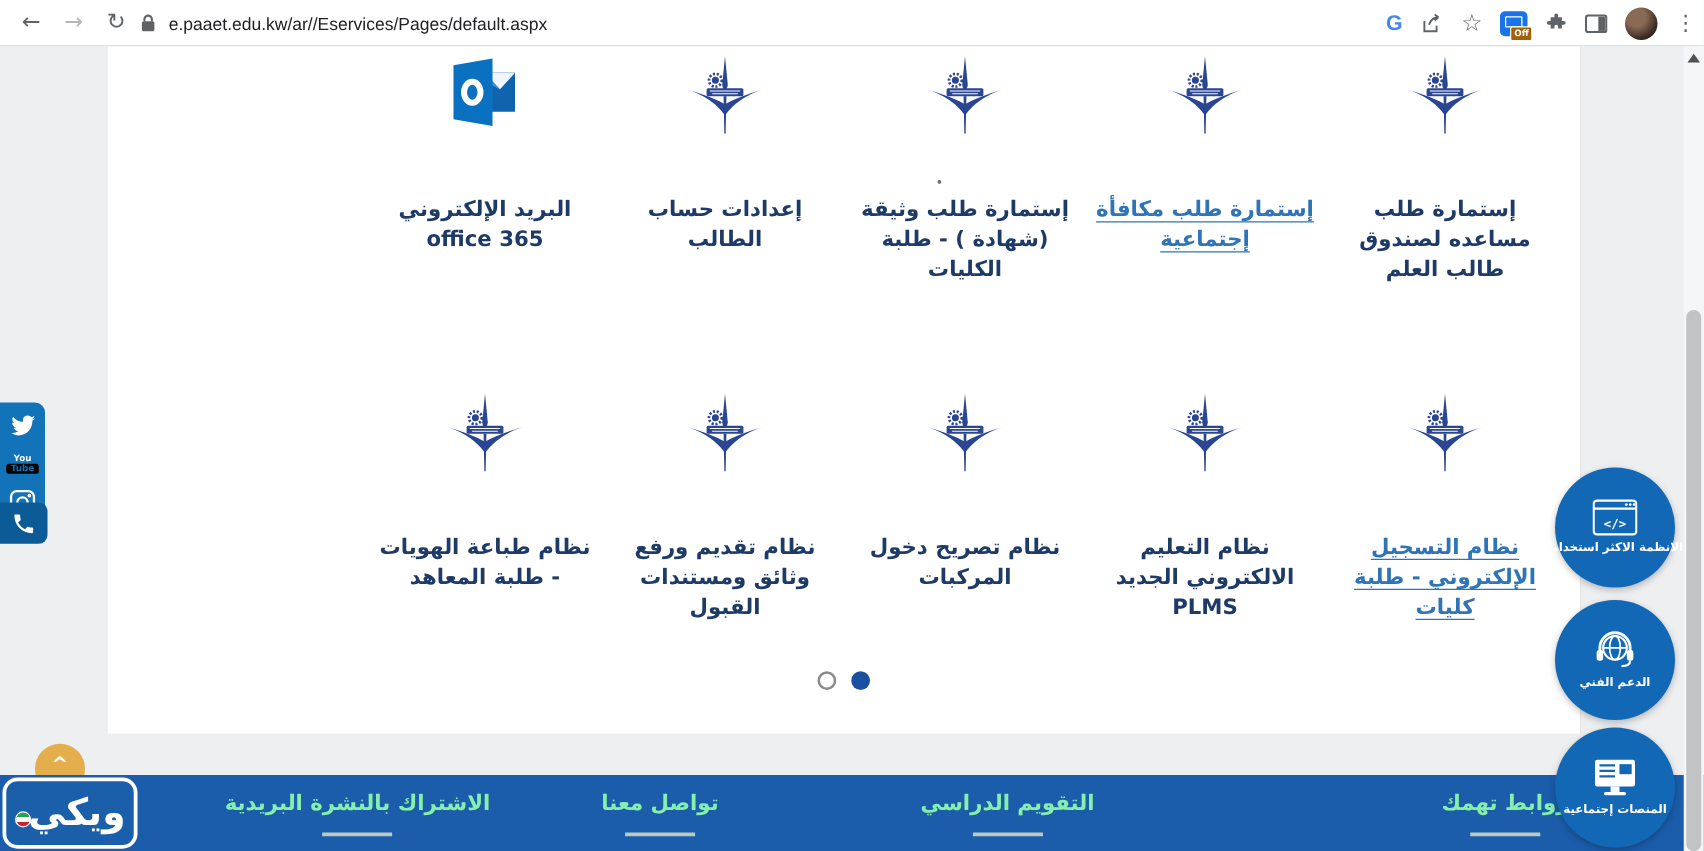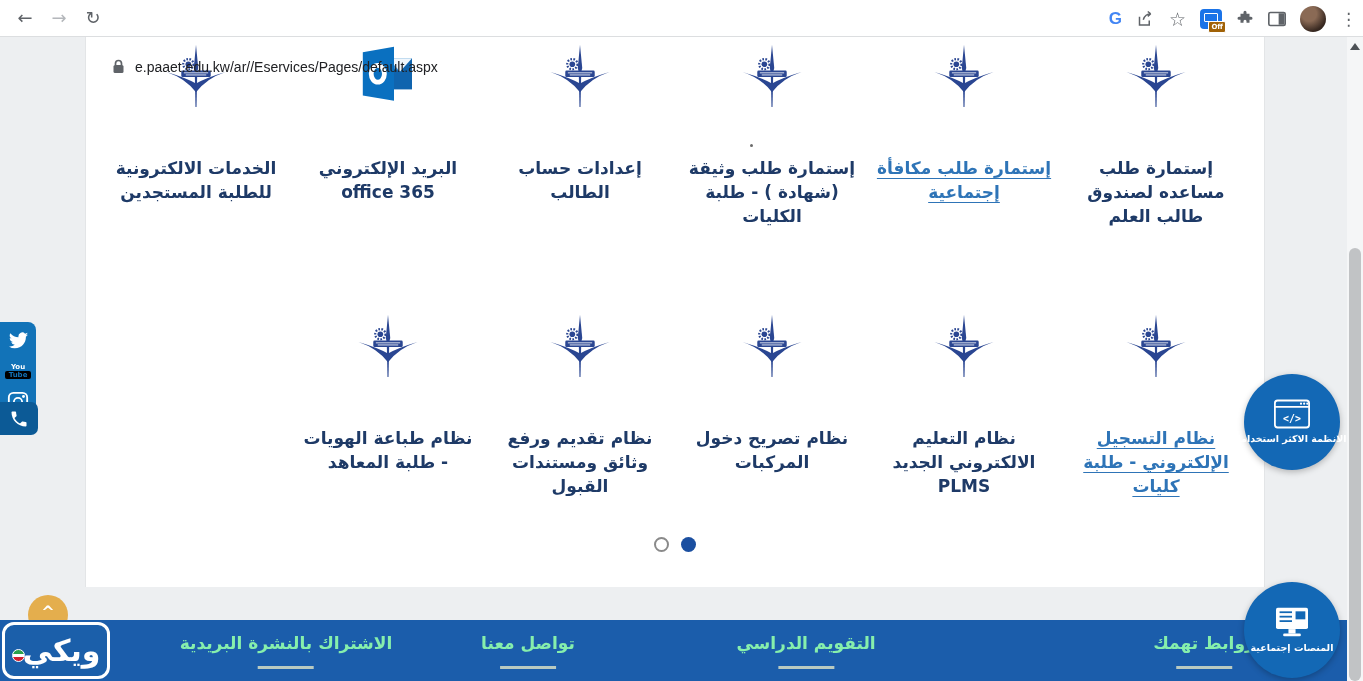--- a/index.html
+++ b/index.html
@@ -5,21 +5,21 @@
   * { margin:0; padding:0; box-sizing:border-box; }
   html,body { width:1363px; height:681px; overflow:hidden;
     font-family:"DejaVu Sans", sans-serif; background:#edeff1; }
 
   
   .toolbar { position:absolute; left:0; top:0; width:1363px; height:37px;
     background:#ffffff; border-bottom:1px solid #dcdee0; z-index:50; }
   .nav-ico { position:absolute; top:5px; font-size:18px; color:#5f6368; cursor:pointer;
     width:26px; height:26px; text-align:center; line-height:26px; }
   .omnibox { position:absolute; left:112px; top:4px; width:960px; height:29px;
-    display:flex; align-items:center; cursor:text;margin-top:48px; }
+    display:flex; align-items:center; cursor:text; }
   .urltext { font-family:"Liberation Sans", sans-serif; font-size:14px; color:#202124; margin-left:10px; }
   .right-icons { position:absolute; right:6px; top:0; height:37px; display:flex; align-items:center; gap:14px; }
   .ext-btn { position:relative; width:22px; height:20px; background:#1a73e8; border-radius:4px; }
   .ext-btn .lines { position:absolute; left:4px; top:4px; width:14px; height:9px;
     border:1.5px solid #fff; border-radius:1px; }
   .ext-off { position:absolute; right:-4px; bottom:-4px; background:#a16207; color:#fff;
     font-size:7px; font-weight:bold; padding:1px 2px; border-radius:2px; border:1px solid #fff; }
   .avatar { width:26px; height:26px; border-radius:50%;
     background:radial-gradient(circle at 35% 30%, #8a6a55 0 30%, #3a2a22 70%, #17120e); }
   .g-ico { font-size:17px; font-weight:bold; color:#4285F4; font-family:"Liberation Sans",sans-serif; }
@@ -187,28 +187,20 @@
         <div class="svc-label">إعدادات حساب الطالب</div>
       </div>
       <div class="service">
         <div class="svc-icon">
             <svg width="60" height="60" viewBox="0 0 100 100">
               <use href="#outlook"></use>
             </svg>
           </div>
         <div class="svc-label">البريد الإلكتروني office 365</div>
       </div>
-      <div class="service">
-        <div class="svc-icon">
-            <svg width="68" height="64" viewBox="0 0 100 100">
-              <use href="#paaet"></use>
-            </svg>
-          </div>
-        <div class="svc-label">الخدمات الالكترونية للطلبة المستجدين</div>
-      </div>
     </div>
 
     <div class="stray-dot"></div>
 
     <div class="svc-row row2">
       <div class="service link">
         <div class="svc-icon">
             <svg width="68" height="64" viewBox="0 0 100 100">
               <use href="#paaet"></use>
             </svg>
@@ -275,20 +267,32 @@
   <div class="float-btn fb1">
     <svg width="36" height="30" viewBox="0 0 40 32">
       <rect x="1" y="1" width="38" height="30" rx="3" fill="none" stroke="#ffffff" stroke-width="2"></rect>
       <line x1="1" y1="8" x2="39" y2="8" stroke="#ffffff" stroke-width="2"></line>
       <circle cx="30" cy="4.5" r="1.2" fill="#ffffff"></circle>
         <circle cx="33.5" cy="4.5" r="1.2" fill="#ffffff"></circle>
         <circle cx="37" cy="4.5" r="1.2" fill="#ffffff"></circle>
       <text x="20" y="25" text-anchor="middle" fill="#ffffff" font-size="11" font-weight="bold" font-family="DejaVu Sans Mono, monospace">&lt;/&gt;</text>
     </svg>
     <div class="float-label">الانظمة الاكثر استخداما</div>
+  </div>
+  <div class="float-btn fb2">
+    <svg width="38" height="34" viewBox="0 0 44 38">
+      <circle cx="22" cy="17" r="11" fill="none" stroke="#ffffff" stroke-width="2"></circle>
+      <ellipse cx="22" cy="17" rx="5" ry="11" fill="none" stroke="#ffffff" stroke-width="1.6"></ellipse>
+      <line x1="11" y1="17" x2="33" y2="17" stroke="#ffffff" stroke-width="1.6"></line>
+      <path d="M8 20 v-3 a14 14 0 0 1 28 0 v3" fill="none" stroke="#ffffff" stroke-width="2.6"></path>
+      <rect x="5" y="19" width="6" height="10" rx="2.5" fill="#ffffff"></rect>
+      <rect x="33" y="19" width="6" height="10" rx="2.5" fill="#ffffff"></rect>
+      <path d="M36 29 q0 5 -8 5" fill="none" stroke="#ffffff" stroke-width="2"></path>
+    </svg>
+    <div class="float-label">الدعم الفني</div>
   </div>
   <div class="float-btn fb3">
     <svg width="36" height="32" viewBox="0 0 40 36">
       <rect x="2" y="2" width="36" height="24" rx="2" fill="#ffffff"></rect>
       <line x1="6" y1="7" x2="20" y2="7" stroke="#1368b5" stroke-width="2"></line>
       <line x1="6" y1="12" x2="20" y2="12" stroke="#1368b5" stroke-width="2"></line>
       <line x1="6" y1="17" x2="20" y2="17" stroke="#1368b5" stroke-width="2"></line>
       <rect x="24" y="6" width="11" height="9" fill="#1368b5"></rect>
       <rect x="16" y="26" width="8" height="5" fill="#ffffff"></rect>
       <rect x="10" y="31" width="20" height="3" rx="1.5" fill="#ffffff"></rect>

